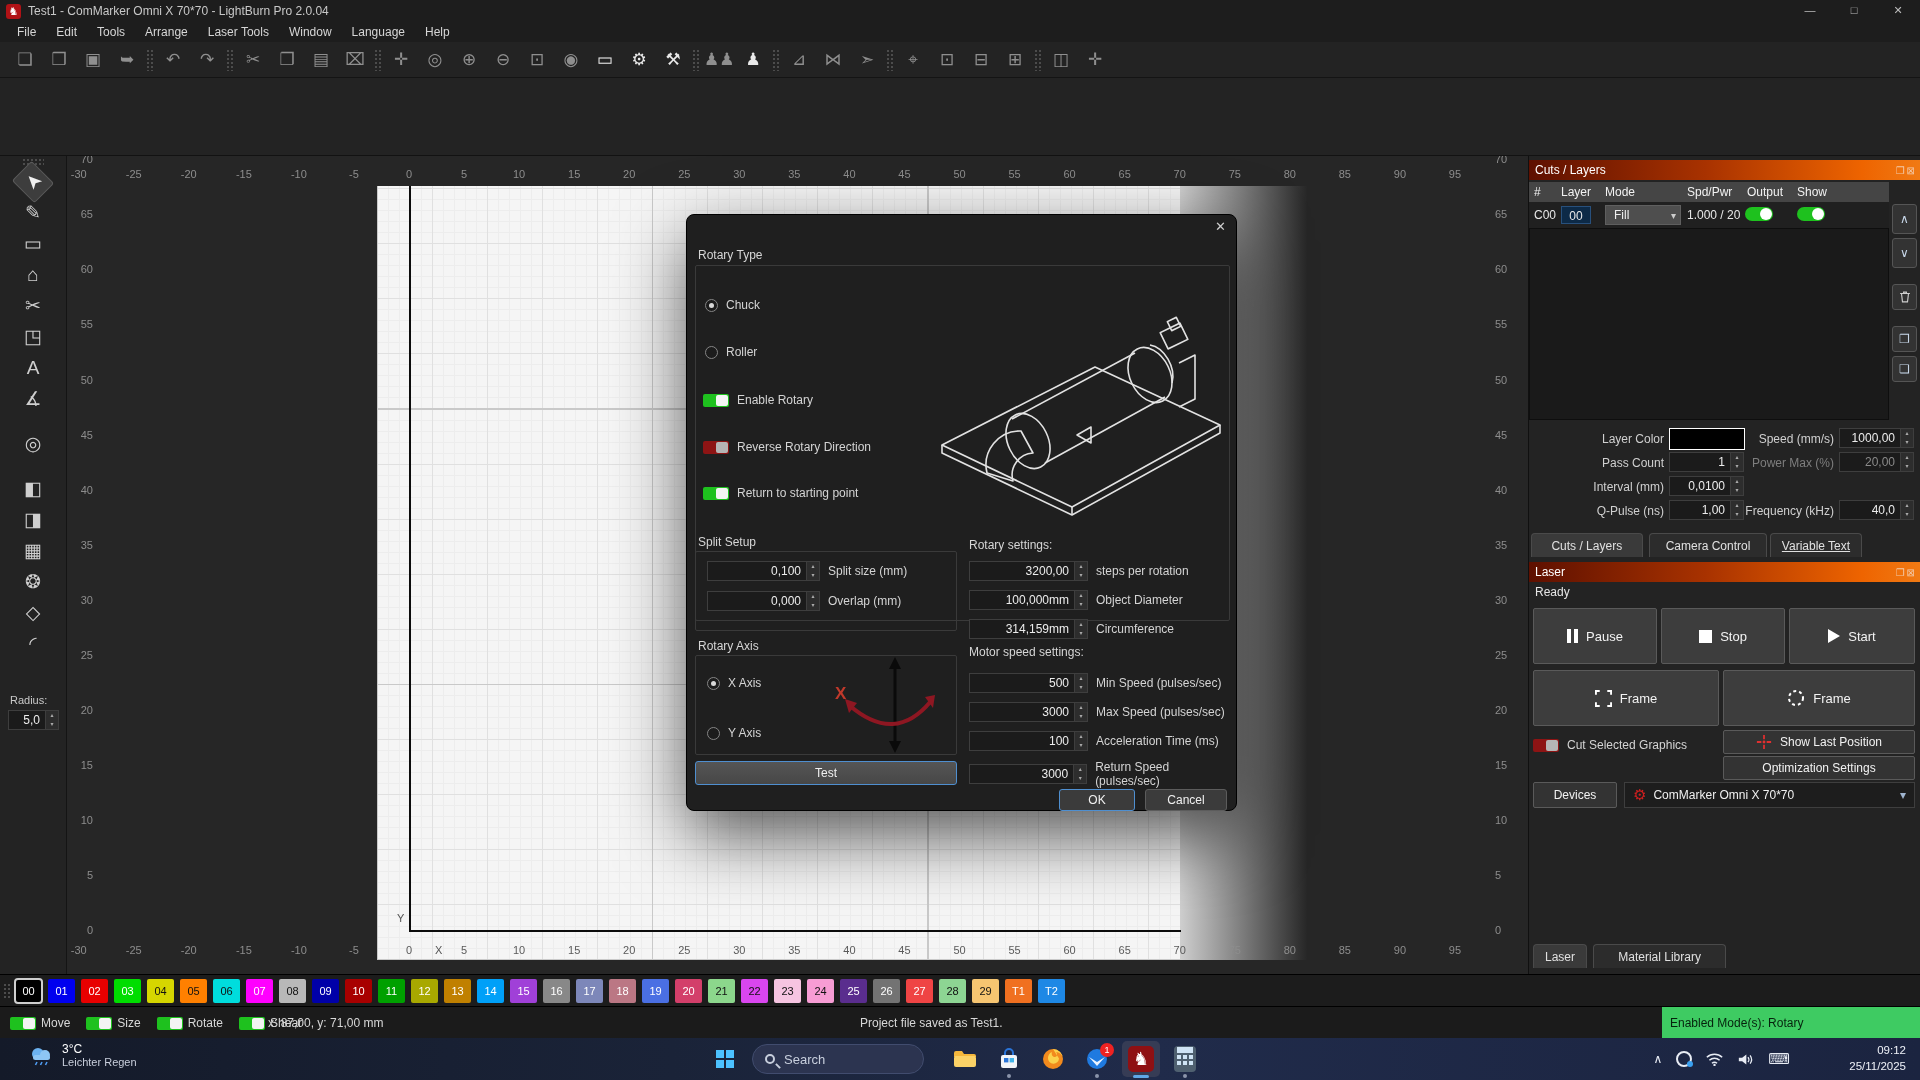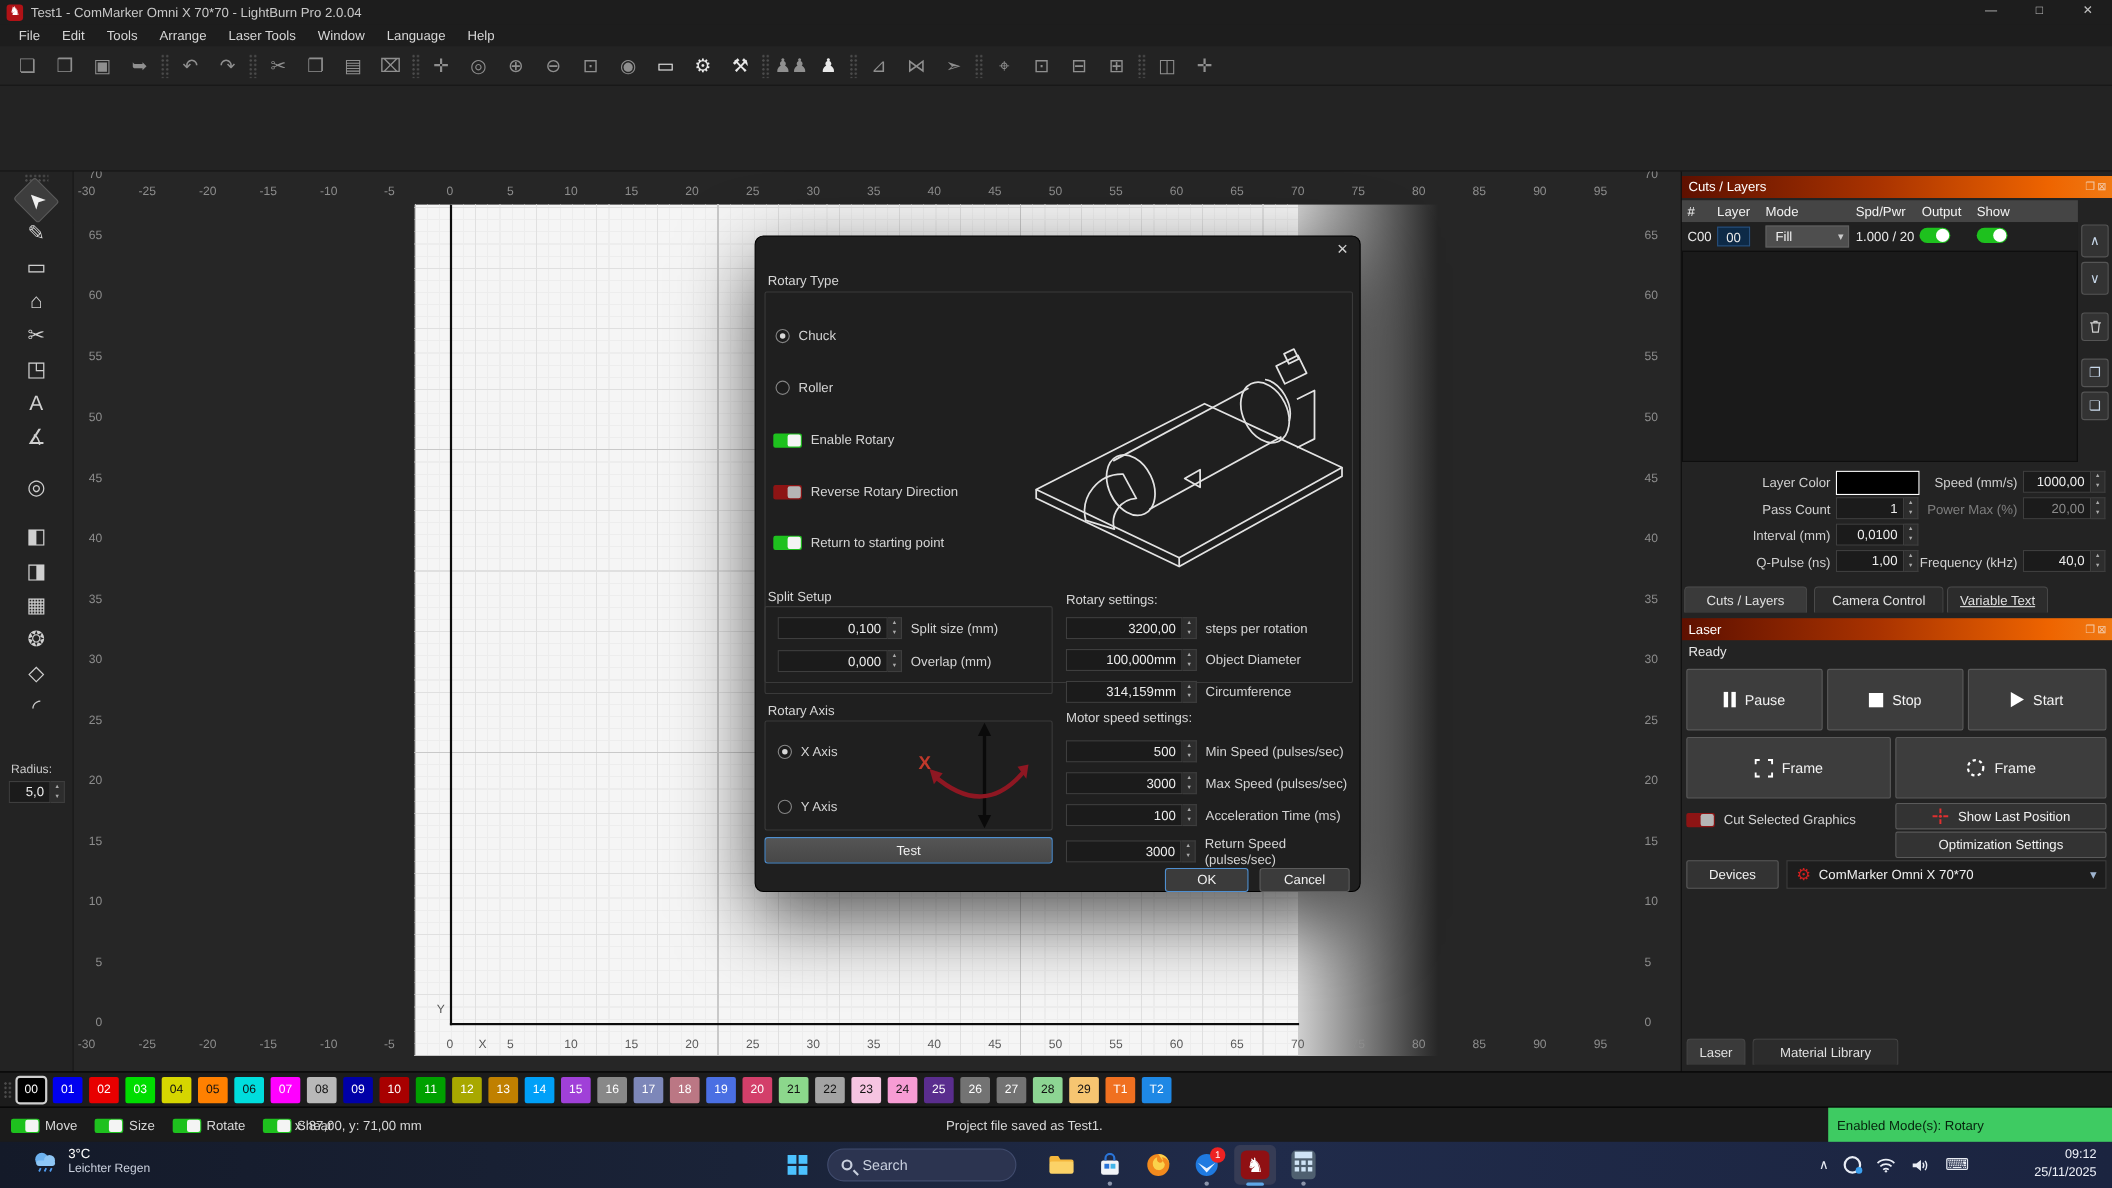--- a/index.html
+++ b/index.html
@@ -746,26 +746,26 @@
     <span class="sw" style="left: 411px; background: rgb(168, 168, 0); color: rgb(255, 255, 255);">12</span>
     <span class="sw" style="left: 444px; background: rgb(192, 128, 0); color: rgb(255, 255, 255);">13</span>
     <span class="sw" style="left: 477px; background: rgb(0, 160, 248); color: rgb(255, 255, 255);">14</span>
     <span class="sw" style="left: 510px; background: rgb(160, 64, 216); color: rgb(255, 255, 255);">15</span>
     <span class="sw" style="left: 543px; background: rgb(136, 136, 136); color: rgb(255, 255, 255);">16</span>
     <span class="sw" style="left: 576px; background: rgb(125, 135, 185); color: rgb(255, 255, 255);">17</span>
     <span class="sw" style="left: 609px; background: rgb(187, 119, 132); color: rgb(255, 255, 255);">18</span>
     <span class="sw" style="left: 642px; background: rgb(74, 111, 227); color: rgb(255, 255, 255);">19</span>
     <span class="sw" style="left: 675px; background: rgb(211, 63, 106); color: rgb(255, 255, 255);">20</span>
     <span class="sw" style="left: 708px; background: rgb(140, 215, 140); color: rgb(17, 17, 17);">21</span>
-    <span class="sw" style="left: 741px; background: #a3a3a3; color: rgb(17, 17, 17);">22</span>
+    <span class="sw" style="left: 741px; background: #d946ef; color: rgb(17, 17, 17);">22</span>
     <span class="sw" style="left: 774px; background: rgb(246, 196, 225); color: rgb(17, 17, 17);">23</span>
     <span class="sw" style="left: 807px; background: rgb(247, 156, 212); color: rgb(17, 17, 17);">24</span>
     <span class="sw" style="left: 840px; background: rgb(90, 45, 142); color: rgb(255, 255, 255);">25</span>
     <span class="sw" style="left: 873px; background: #737373; color: rgb(255, 255, 255);">26</span>
-    <span class="sw" style="left: 906px; background: #737373; color: rgb(255, 255, 255);">27</span>
+    <span class="sw" style="left: 906px; background: #ef4444; color: rgb(255, 255, 255);">27</span>
     <span class="sw" style="left: 939px; background: rgb(141, 213, 147); color: rgb(17, 17, 17);">28</span>
     <span class="sw" style="left: 972px; background: rgb(246, 197, 113); color: rgb(17, 17, 17);">29</span>
     <span class="sw" style="left: 1005px; background: rgb(240, 112, 32); color: rgb(255, 255, 255);">T1</span>
     <span class="sw" style="left: 1038px; background: rgb(30, 136, 229); color: rgb(255, 255, 255);">T2</span>
   </div>
 
 <div class="abs" id="statusbar">
   <div class="abs" style="left:10px;top:0;height:32px;display:flex;align-items:center;gap:16px" id="sttgls">
       <span class="sttgl">
         <span class="tgl on">

